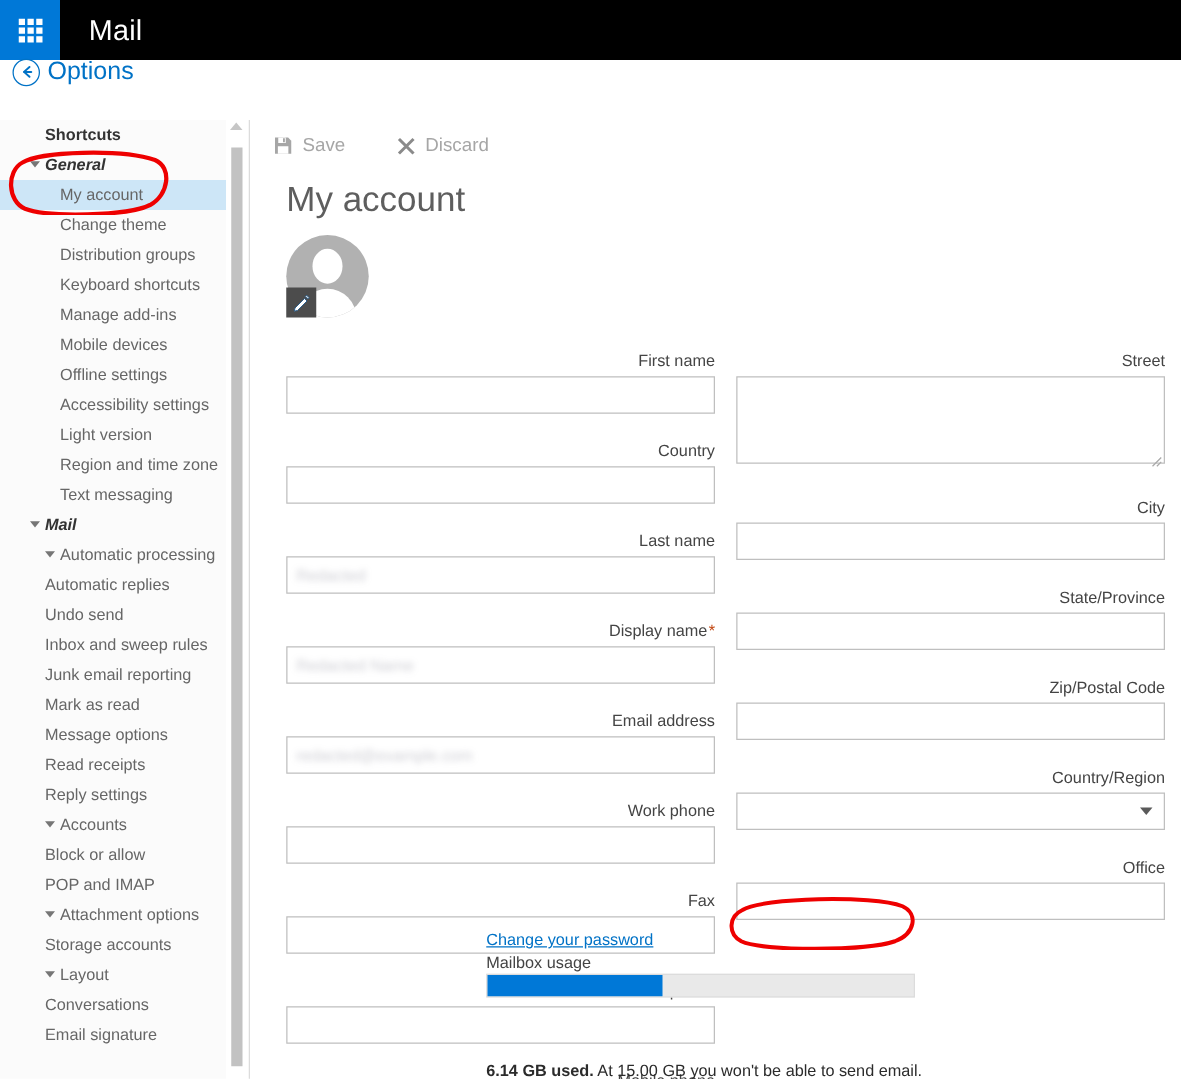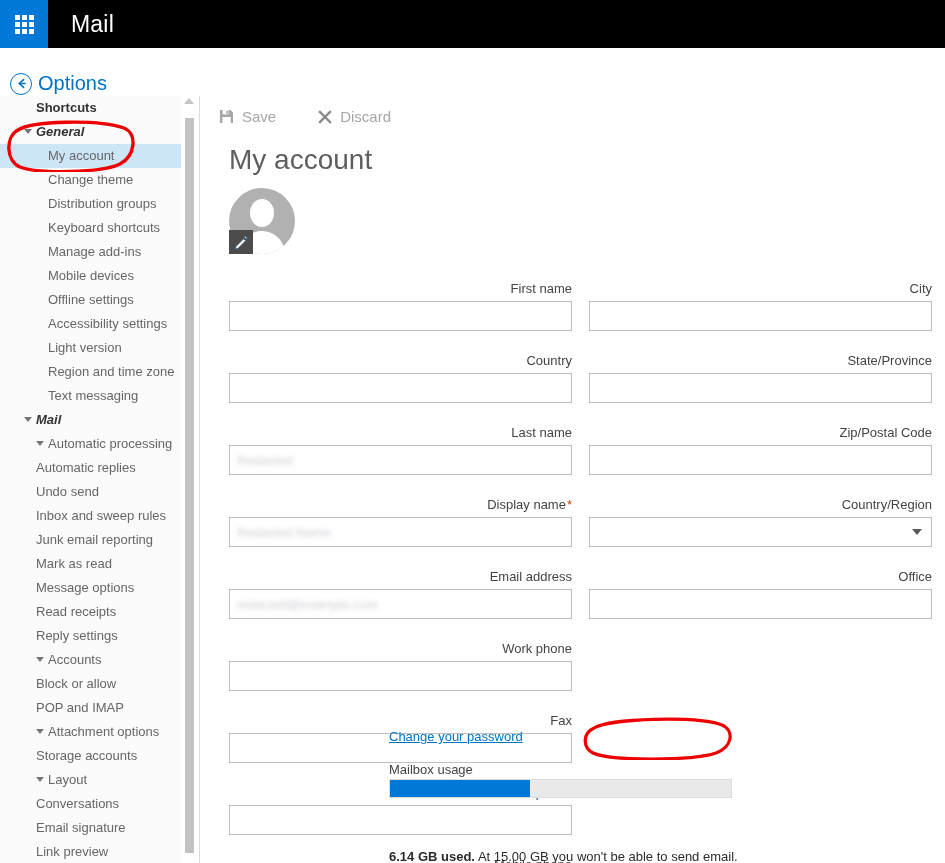--- a/index.html
+++ b/index.html
@@ -33,21 +33,21 @@
   #waffle .grid i { background: #ffffff; display: block; }
   #app-title {
     color: #ffffff;
     font-size: 23px;
     margin-left: 23px;
     letter-spacing: .2px;
   }
 
   
   #options-header {
-    position: absolute; top: 72px; left: 10px;
+    position: absolute; top: 46px; left: 10px;
     display: flex; align-items: center;
     cursor: pointer;
   }
   #back-circle {
     width: 22px; height: 22px; border-radius: 50%;
     border: 1.6px solid #0072c6;
     display: flex; align-items: center; justify-content: center;
     margin-right: 6px;
   }
   #back-circle svg { display: block; }
@@ -348,21 +348,20 @@
     <div class="nav-item lvl2"><span>Read receipts</span></div>
     <div class="nav-item lvl2"><span>Reply settings</span></div>
     <div class="nav-item lvl1h"><span class="caret"></span><span>Accounts</span></div>
     <div class="nav-item lvl2"><span>Block or allow</span></div>
     <div class="nav-item lvl2"><span>POP and IMAP</span></div>
     <div class="nav-item lvl1h"><span class="caret"></span><span>Attachment options</span></div>
     <div class="nav-item lvl2"><span>Storage accounts</span></div>
     <div class="nav-item lvl1h"><span class="caret"></span><span>Layout</span></div>
     <div class="nav-item lvl2"><span>Conversations</span></div>
     <div class="nav-item lvl2"><span>Email signature</span></div>
-    <div class="nav-item lvl2"><span>Link preview</span></div>
   </div>
 
 <div id="nav-scroll">
   <div id="scroll-up"></div>
   <div id="scroll-thumb"></div>
 </div>
 <div id="nav-divider"></div>
 
 <div id="main">
 
@@ -425,33 +424,39 @@
         </div>
       </div>
       <div class="field"><label class="field-label"><span>Work phone</span></label><input type="text" class="field-input" style=""></div>
       <div class="field"><label class="field-label"><span>Fax</span></label><input type="text" class="field-input" style=""></div>
       <div class="field"><label class="field-label"><span>Home phone</span></label><input type="text" class="field-input" style=""></div>
       <div class="field">
         <label class="field-label"><span>Mobile phone</span></label>
       </div>
     </div>
   <div class="col" id="col-right">
+      <div class="field">
+        <label class="field-label"><span>Street</span></label>
+        <div class="textarea-wrap"><textarea class="field-textarea" style=""></textarea><svg class="resize-grip" viewBox="0 0 10 10">
+            <path d="M9 2 L2 9 M9 5.5 L5.5 9" stroke="#aaaaaa" stroke-width="1"></path>
+          </svg></div>
+      </div>
       <div class="field"><label class="field-label"><span>City</span></label><input type="text" class="field-input" style=""></div>
       <div class="field"><label class="field-label"><span>State/Province</span></label><input type="text" class="field-input" style=""></div>
       <div class="field"><label class="field-label"><span>Zip/Postal Code</span></label><input type="text" class="field-input" style=""></div>
       <div class="field">
         <label class="field-label"><span>Country/Region</span></label>
         <div class="select-wrap"><input type="text" class="field-input" readonly="" style=""><div class="select-arrow"></div></div>
       </div>
       <div class="field"><label class="field-label"><span>Office</span></label><input type="text" class="field-input" style=""></div>
     </div>
 
 </div>
 
-<a id="password-link" href="#" style="color: rgb(0, 114, 198);">Change your password</a>
+<a id="password-link" href="#" style="color: rgb(0, 114, 198); margin-top: 15px;">Change your password</a>
 <div id="usage-label">Mailbox usage</div>
 <div id="usage-bar" style="background: rgb(233, 233, 233);">
   <div id="usage-fill" style="width: 41%; background: rgb(0, 120, 215);"></div>
 </div>
 <div id="usage-text">
   <b>6.14 GB used.</b>
   <span>At 15.00 GB you won't be able to send email.</span>
 </div>
 
 <svg class="annot" id="annot-nav" width="140" height="52" viewBox="0 0 140 52">

